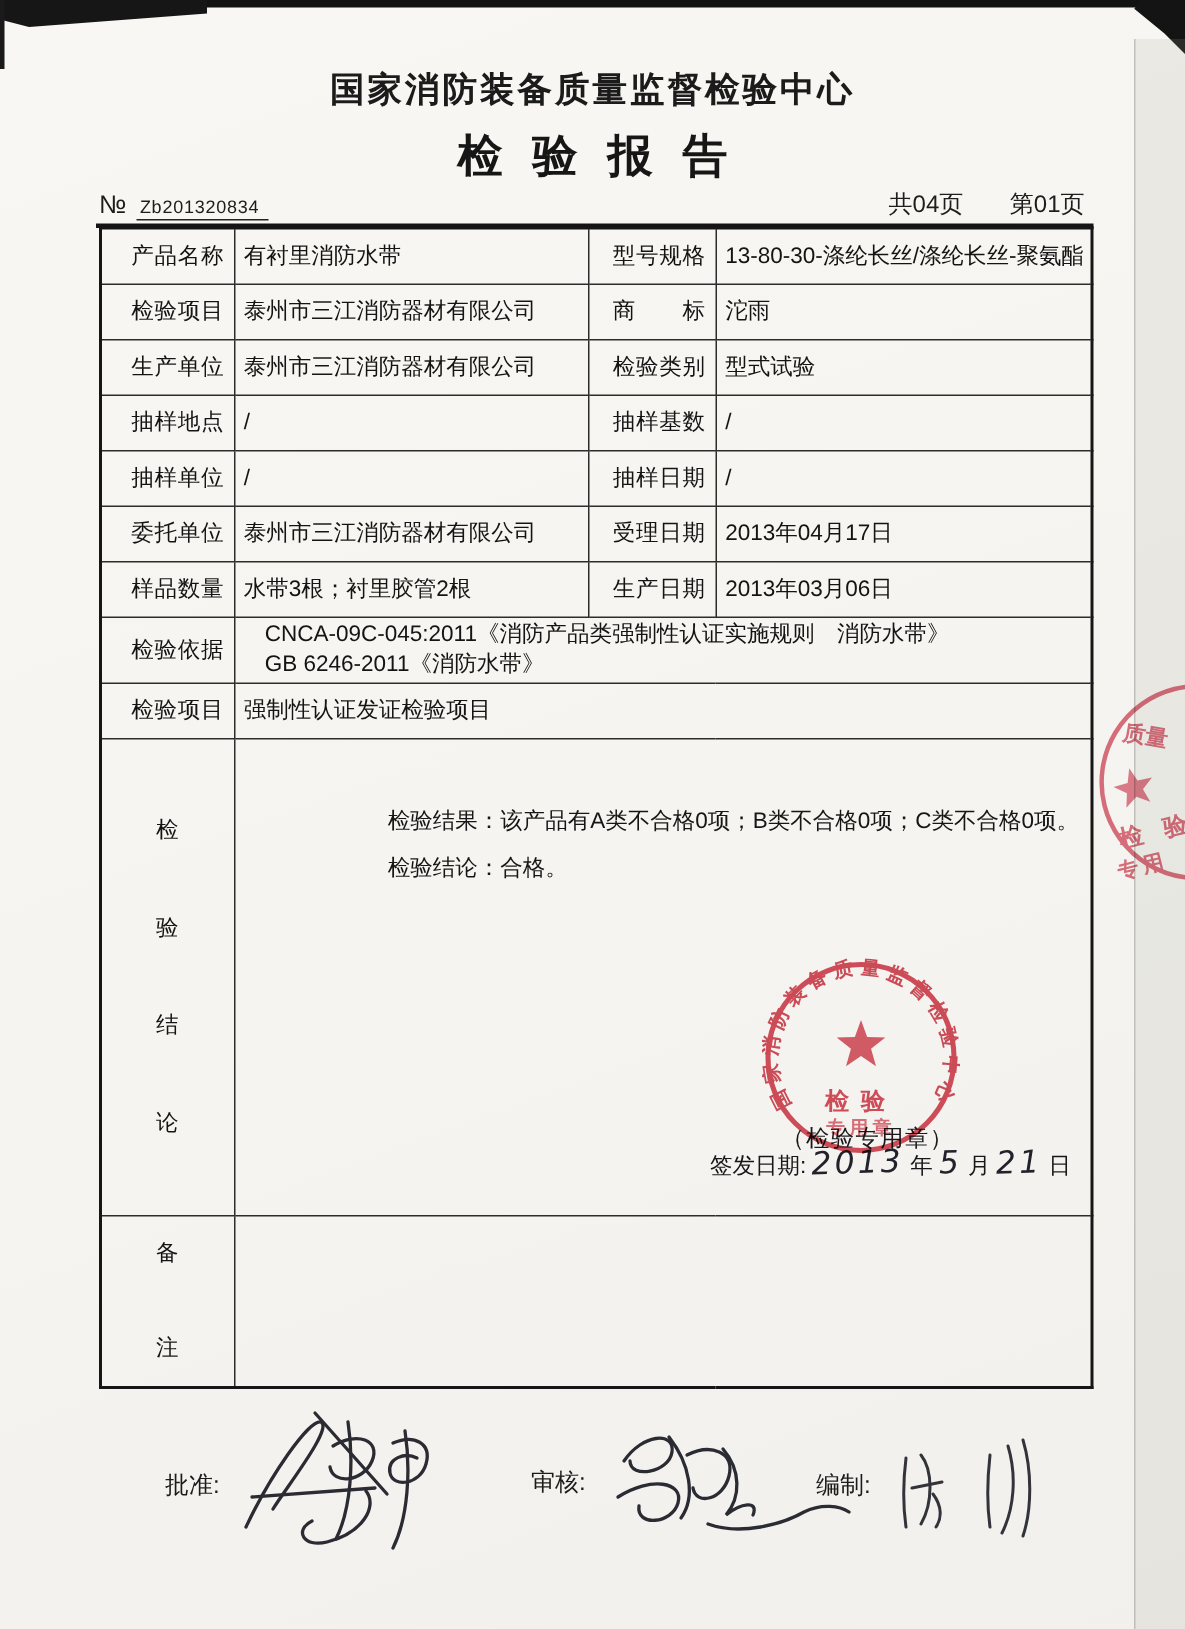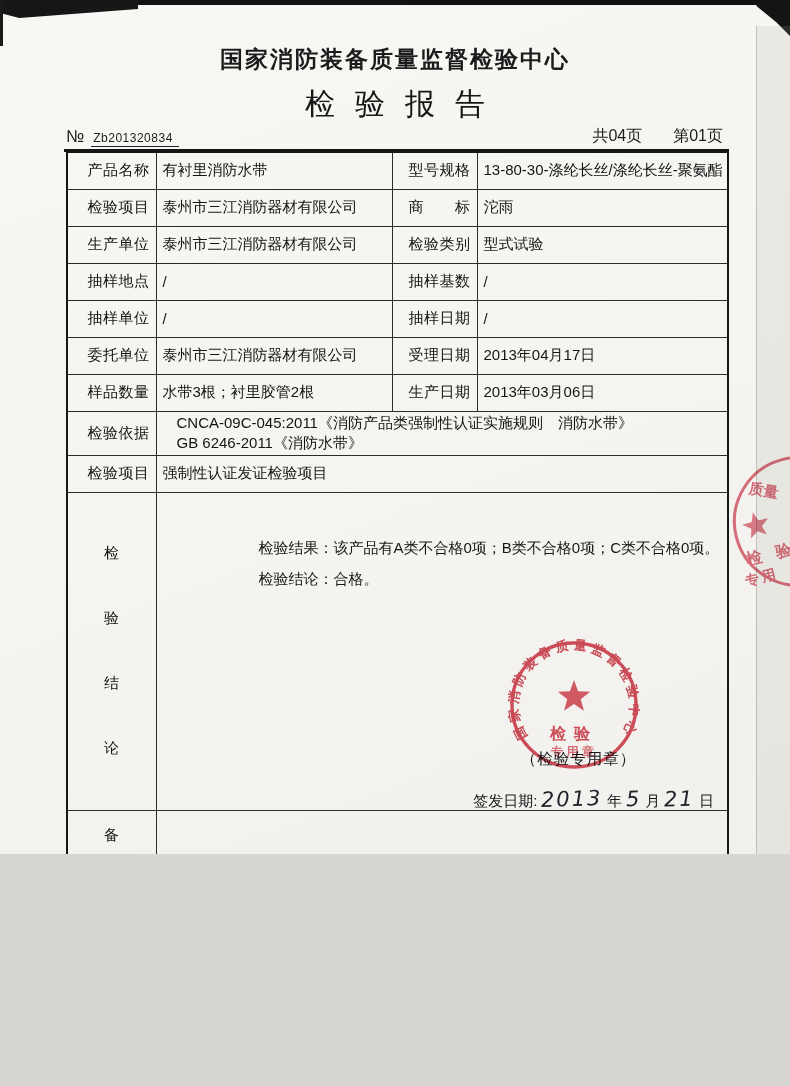--- a/index.html
+++ b/index.html
@@ -1,38 +1,38 @@
 <!DOCTYPE html>
 <html><head>
 <meta charset="utf-8">
 <style>
   html,body{margin:0;padding:0;background:#d8d6d2;}
   .page{
     position:relative;
-    width:790px;height:854px;
+    width:790px;height:1086px;
     margin:0 auto;
     background:linear-gradient(160deg,#f8f7f3 0%,#f5f4f0 55%,#f1f0ec 100%);
     overflow:hidden;
     font-family:"Liberation Sans",sans-serif;
     color:#1d1d1d;
   }
   
   .edge-top{position:absolute;top:0;left:0;right:0;height:5px;background:#121212;}
   .corner-tl{position:absolute;top:0;left:0;width:138px;height:18px;background:#161616;
     clip-path:polygon(0 0,100% 0,100% 50%,14% 100%,0 72%);}
   .corner-tl-tail{position:absolute;top:0;left:0;width:3px;height:46px;background:#1a1a1a;}
   .corner-tr{position:absolute;top:0;right:0;width:36px;height:36px;background:#141414;
     clip-path:polygon(18% 0,100% 0,100% 100%,62% 62%,6% 16%);}
   .edge-right-shade{position:absolute;top:26px;bottom:0;right:0;width:34px;background:rgba(170,166,158,.16);}
   .edge-right-line{position:absolute;top:26px;bottom:0;right:33px;width:1px;background:rgba(95,90,84,.28);}
   
   .org-title{position:absolute;top:44px;left:0;width:100%;text-align:center;
     font-size:23px;font-weight:700;letter-spacing:2px;color:#1b1b1b;}
   .report-title{position:absolute;top:84px;left:0;width:100%;text-align:center;
-    font-size:30px;font-weight:400;letter-spacing:20px;text-indent:20px;color:#161616;}
+    font-size:30px;font-weight:700;letter-spacing:20px;text-indent:20px;color:#161616;}
   .no-row{position:absolute;top:126px;left:66px;width:661px;display:flex;
     justify-content:space-between;align-items:flex-end;}
   .no-left{font-size:17px;display:flex;align-items:flex-end;gap:7px;}
   .no-symbol{font-size:17px;}
   .no-value{font-size:12px;letter-spacing:.5px;border-bottom:1.5px solid #222;padding:0 6px 1px 2px;}
   .page-count{font-size:16px;display:flex;gap:31px;padding-right:4px;}
   
   .table-topline{position:absolute;left:64px;top:149px;width:665px;height:3px;background:#141414;}
   table.report{position:absolute;left:66px;top:151px;width:661px;border-collapse:collapse;
     table-layout:fixed;}
@@ -50,21 +50,21 @@
   td.vert{vertical-align:middle;}
   .vstack{display:flex;flex-direction:column;align-items:center;justify-content:center;}
   .vstack.g4{gap:46px;}
   .vstack.g2{gap:44px;}
   td.concl-cell{position:relative;vertical-align:top;white-space:normal;}
   .concl-text{padding:14px 0 0 96px;font-size:15px;line-height:31px;color:#161616;margin-top:25px;}
   .stamp-wrap{position:absolute;left:351px;top:146px;width:132px;height:132px;z-index:2;
     mix-blend-mode:multiply;opacity:.92;}
   .stamp-caption{position:absolute;left:327px;top:256px;width:190px;text-align:center;
     font-size:15.5px;letter-spacing:1px;color:#19191c;z-index:1;}
-  .issue-line{position:absolute;right:13px;top:296px;font-size:15px;display:flex;
+  .issue-line{position:absolute;right:13px;top:272px;font-size:15px;display:flex;
     align-items:baseline;gap:4px;color:#17171a;}
   .hand{font-family:"DejaVu Sans",sans-serif;font-style:italic;font-size:21px;
     letter-spacing:2px;color:#22222c;transform:rotate(-2deg);line-height:1;}
   
   .side-stamp{position:absolute;left:726px;top:450px;width:150px;height:150px;
     mix-blend-mode:multiply;opacity:.85;}
   
   .footer{position:absolute;left:66px;top:948px;width:680px;height:110px;}
   .sig-label{position:absolute;font-size:16px;color:#1b1b1b;}
   .lab-approve{left:44px;top:32px;}

